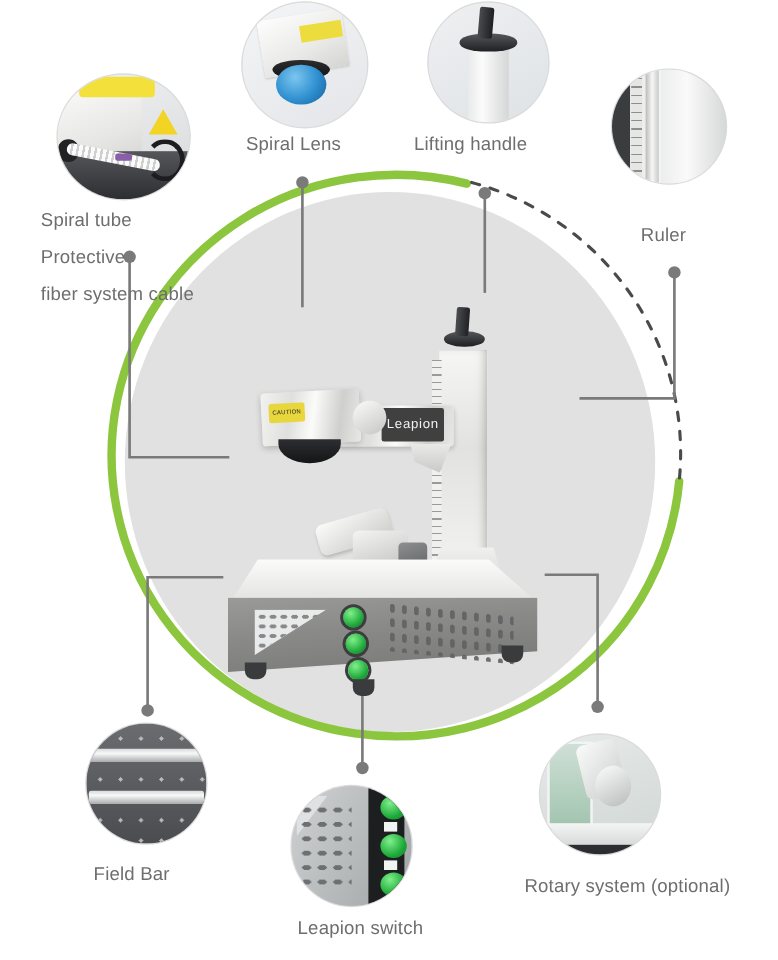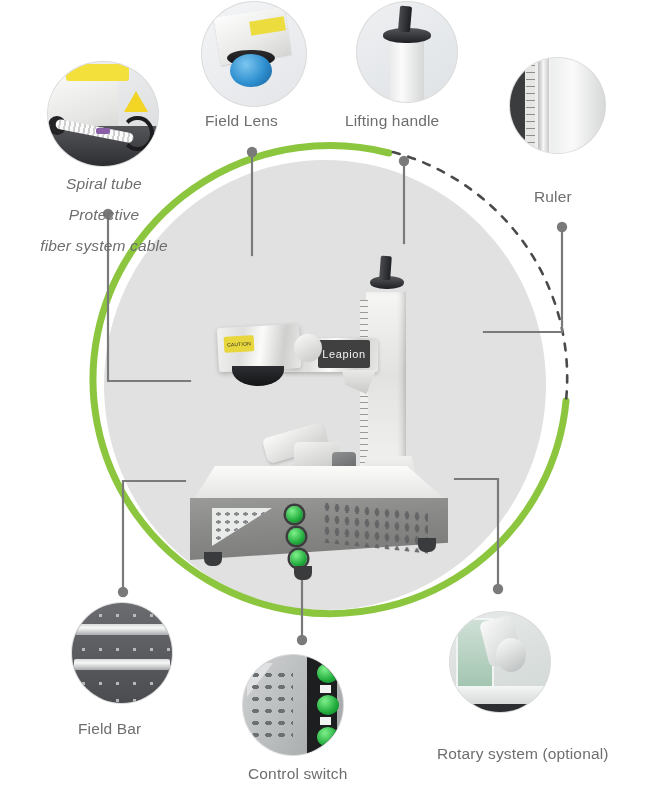--- a/index.html
+++ b/index.html
@@ -14,21 +14,21 @@
     position:absolute;border-radius:50%;overflow:hidden;
     box-shadow:0 0 0 1px rgba(150,150,150,.35);
     background:#dcdcdc;
   }
   .thumb .inner{position:absolute;left:0;top:0;width:100%;height:100%;}
   .lbl{
     position:absolute;color:#6e6e6e;font-size:15.5px;
     letter-spacing:.15px;white-space:nowrap;
     font-family:"Liberation Sans","DejaVu Sans",sans-serif;
   }
-  .lbl.two-line{white-space:normal;text-align:center;line-height:31px;font-style:italic;}
+  .lbl.two-line{white-space:normal;text-align:left;line-height:31px;}
 
   
   .m{position:absolute;}
   .grad-steel{background:linear-gradient(100deg,#f2f2f0 0%,#dfdfdd 30%,#fbfbfa 52%,#cfcfcd 78%,#e8e8e6 100%);}
   .grad-steel-v{background:linear-gradient(180deg,#f6f6f5 0%,#e2e2e0 45%,#f2f2f0 100%);}
   .grad-dark{background:linear-gradient(175deg,#9a9a98 0%,#8a8a88 40%,#777775 100%);}
 
   
   .sp-body{position:absolute;left:-6%;top:14%;width:70%;height:62%;
      background:linear-gradient(160deg,#fafaf8,#e6e6e4 60%,#d2d2d0);}
@@ -254,21 +254,21 @@
 
   <div class="thumb" style="left:202px;top:2px;width:104px;height:104px;">
     <div class="inner">
       <div class="fl-bg"></div>
       <div class="fl-box"></div>
       <div class="fl-label"></div>
       <div class="fl-lensring"></div>
       <div class="fl-lens"></div>
     </div>
   </div>
-  <div class="lbl" style="left:205px;top:112px;">Field Lens</div>
+  <div class="lbl" style="left:205px;top:112px;">Spiral Lens</div>
 
   <div class="thumb" style="left:357px;top:2px;width:100px;height:100px;">
     <div class="inner">
       <div class="lh-bg"></div>
       <div class="lh-col"></div>
       <div class="lh-knob"></div>
       <div class="lh-stem"></div>
     </div>
   </div>
   <div class="lbl" style="left:345px;top:112px;text-align:right;">Lifting handle</div>
@@ -300,27 +300,27 @@
       <div class="cs-tri"></div>
       <div class="cs-vent"></div>
       <div class="cs-strip"></div>
       <div class="cs-btn" style="top:8%;"></div>
       <div class="cs-white" style="top:30%;"></div>
       <div class="cs-btn" style="top:40%;"></div>
       <div class="cs-white" style="top:62%;"></div>
       <div class="cs-btn" style="top:72%;"></div>
     </div>
   </div>
-  <div class="lbl" style="left:248px;top:765px;">Control switch</div>
+  <div class="lbl" style="left:248px;top:765px;">Leapion switch</div>
 
   <div class="thumb" style="left:450px;top:612px;width:100px;height:100px;">
     <div class="inner">
       <div class="rt-bg"></div>
       <div class="rt-win"></div>
       <div class="rt-base"></div>
       <div class="rt-chuck"></div>
       <div class="rt-disc"></div>
       <div class="rt-floor"></div>
     </div>
   </div>
-  <div class="lbl" style="left:437px;top:745px;text-align:center;">Rotary system (optional)</div>
+  <div class="lbl" style="left:437px;top:730px;text-align:center;">Rotary system (optional)</div>
 
 </div>
 
 </body></html>

